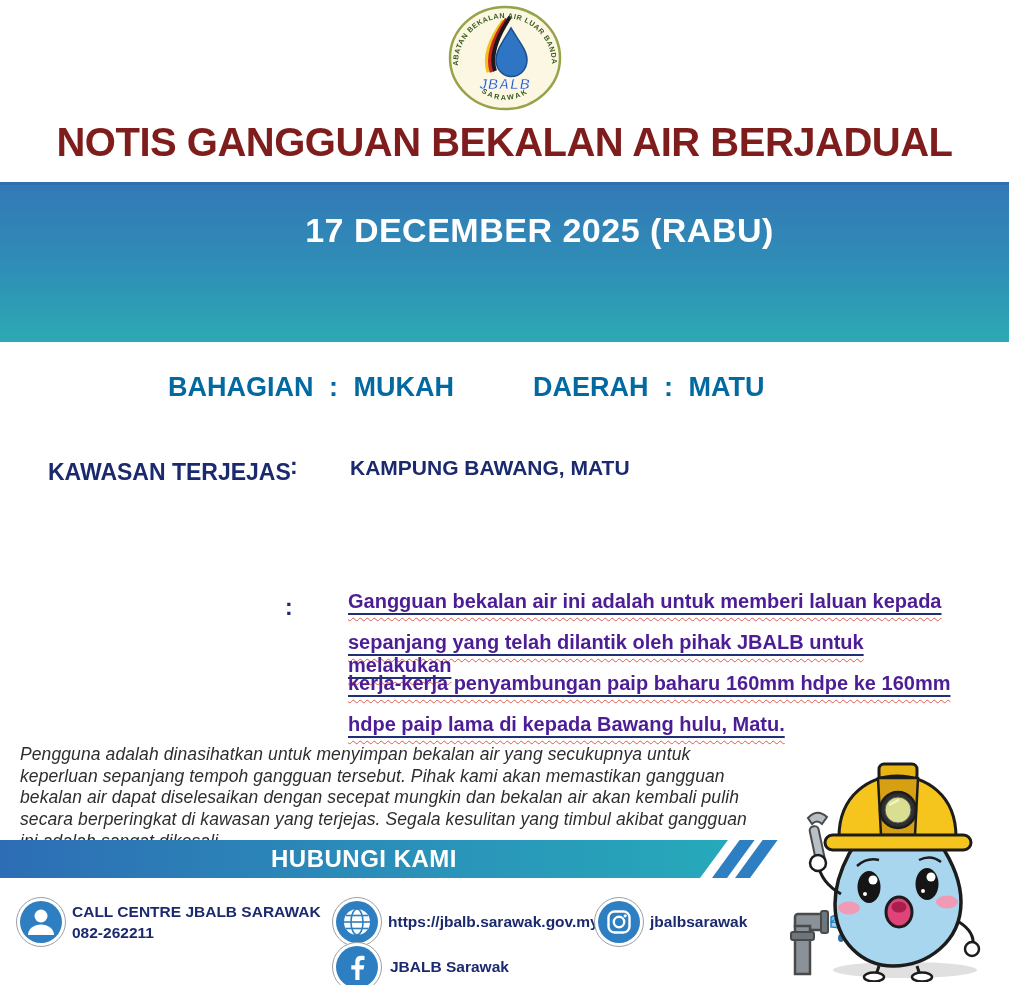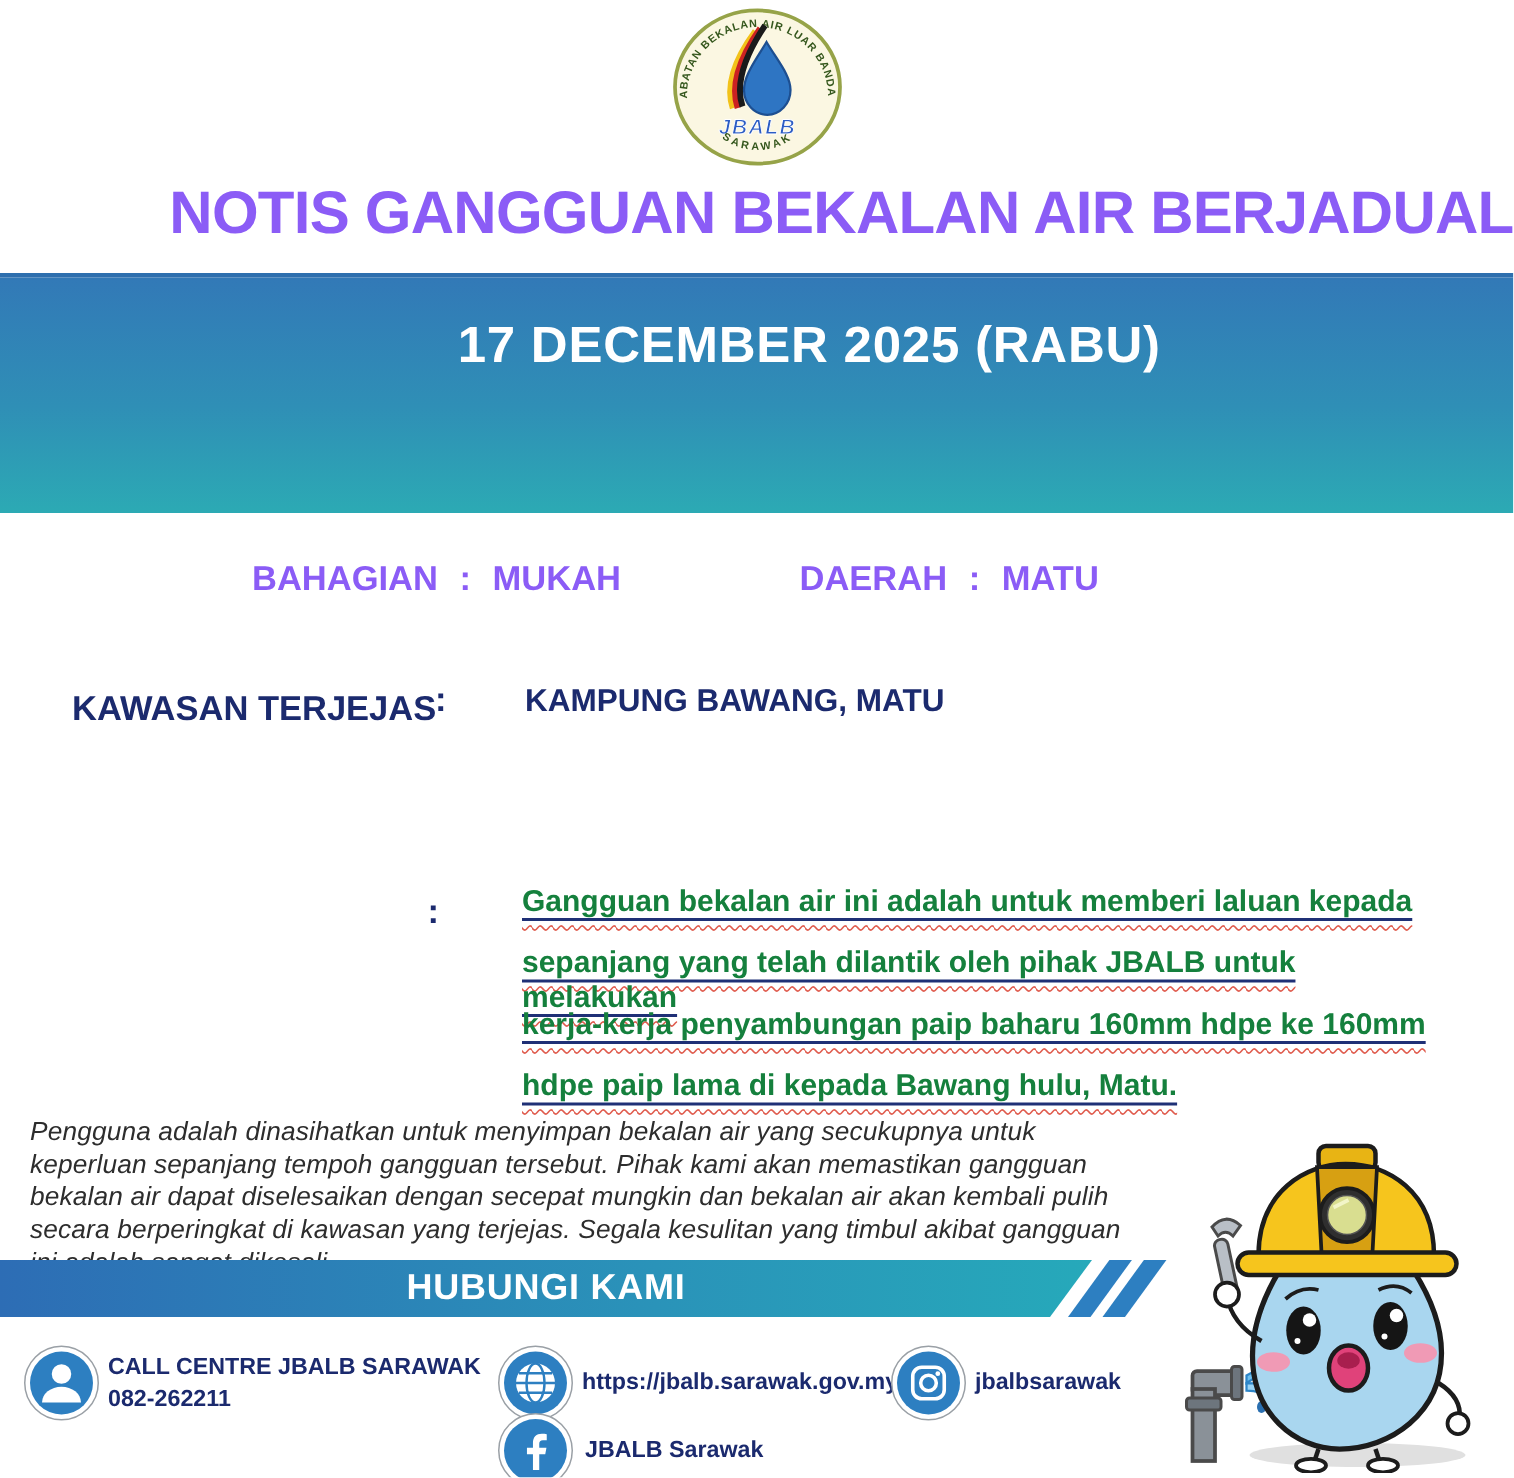--- a/index.html
+++ b/index.html
@@ -5,46 +5,46 @@
   * { margin:0; padding:0; box-sizing:border-box; }
   html,body { background:#fff; }
   .poster {
     position:relative; width:1009px; height:985px; background:#ffffff;
     font-family:"Liberation Sans", sans-serif; overflow:hidden;
   }
   .abs { position:absolute; }
 
   
   .main-title {
-    top:120px; left:0; width:1009px; text-align:right;
-    font-size:40px; font-weight:bold; color:#8b5cf6; letter-spacing:-0.5px;
+    top:120px; left:0; width:1009px; text-align:center;
+    font-size:40px; font-weight:bold; color:#7f1d1d; letter-spacing:-0.5px;
   }
 
   
   .schedule-banner {
     top:182px; left:0; width:1009px; height:160px;
     background:linear-gradient(180deg,#3279b7 0%,#2f8fb6 55%,#2caab4 100%);
     border-top:3px solid #2e6fae;
   }
   .schedule-line { width:100%; text-align:center; color:#ffffff; font-weight:bold; font-size:34px; letter-spacing:0.5px; }
   .schedule-line.date { position:absolute; top:26px;margin-left:35px; }
   .schedule-line.time { position:absolute; top:83px; }
 
   
-  .region-label { font-size:23px; font-weight:bold; color:#8b5cf6; }
+  .region-label { font-size:27px; font-weight:bold; color:#0369a1; }
 
   
   .field-label { font-size:23px; font-weight:bold; color:#1b2a6e; }
   .field-colon { font-size:23px; font-weight:bold; color:#1b2a6e; }
   .field-value { font-size:21px; font-weight:bold; color:#1b2a6e; }
 
   
   .work-lines { top:590px; left:348px; width:610px; }
   .work-line {
-    font-size:20px; font-weight:bold; color:#15803d; height:41px;
+    font-size:20px; font-weight:bold; color:#4c1d95; height:41px;
     text-decoration:underline; text-decoration-color:#1f3076; text-decoration-thickness:1.5px;
     text-underline-offset:5px; text-decoration-skip-ink:none;
   }
   .work-line > span {
     text-decoration:underline wavy #e05c4e; text-decoration-thickness:1px;
     text-underline-offset:9px; text-decoration-skip-ink:none;
   }
 
   
   .advisory {

